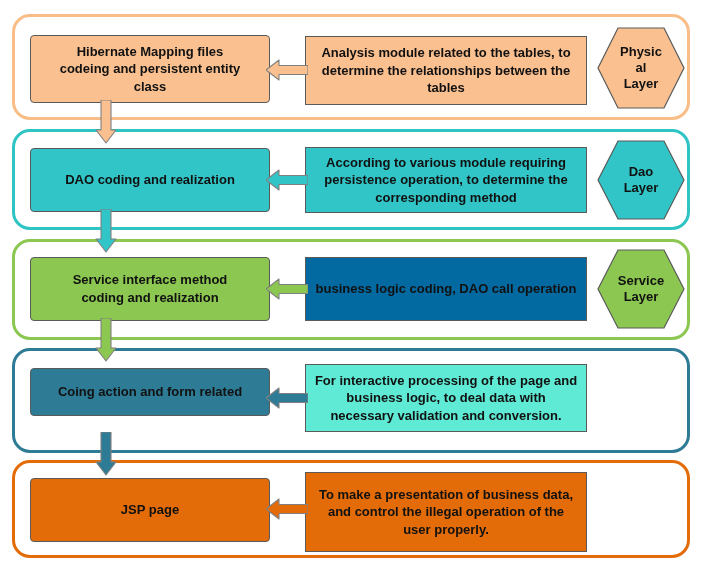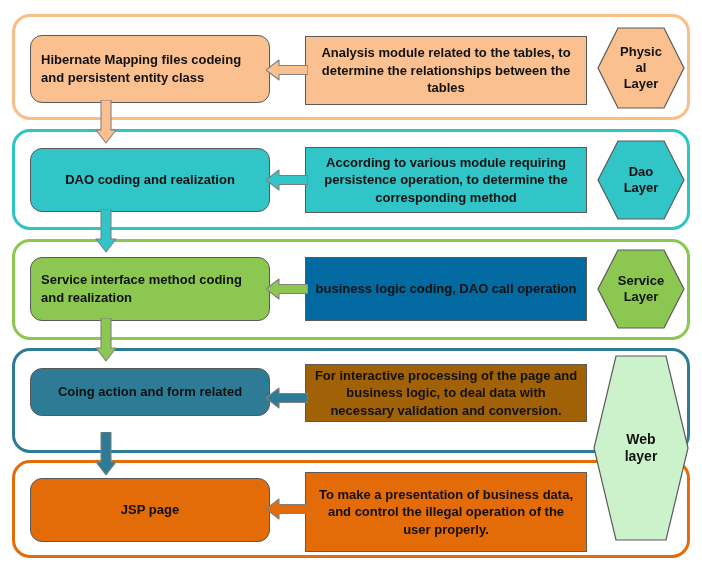--- a/index.html
+++ b/index.html
@@ -25,30 +25,30 @@
     border-width: 3px;
     border-radius: 18px;
     background: transparent;
   }
 
   
   .proc-box {
     position: absolute;
     box-sizing: border-box;
     border: 1.2px solid #5a5a5a;
-    border-radius: 12px;
+    border-radius: 4px;
     display: flex;
     align-items: center;
     justify-content: center;
-    text-align: left;
+    text-align: center;
     color: #111111;
     font-weight: bold;
     font-size: 13px;
     line-height: 1.35;
-    padding: 4px 10px;
+    padding: 4px 22px;
     z-index: 5;
   }
 
   
   .desc-box {
     position: absolute;
     box-sizing: border-box;
     border: 1.2px solid #5a5a5a;
     border-radius: 0;
     display: flex;
@@ -185,21 +185,21 @@
       <polygon points="8,0 18,0 18,30 23,30 13,43 3,30 8,30" fill="#8CC751" stroke="#808080" stroke-width="1.1" stroke-linejoin="round"></polygon>
     </svg>
   </div>
 
   <div class="layer-frame" style="left:12px; top:348px; width:678px; height:105px; border-color:#2E7B96;"></div>
 
   <div class="proc-box" style="left:30px; top:368px; width:240px; height:48px; background:#2E7B96;">
     <span>Coing action and form related</span>
   </div>
 
-  <div class="desc-box" style="left:305px; top:364px; width:282px; height:58px; background:#a16207;">
+  <div class="desc-box" style="left:305px; top:364px; width:282px; height:68px; background:#5eead4;">
     <span>For interactive processing of the page and business logic,  to deal data  with necessary validation and conversion.</span>
   </div>
 
   <div class="arrow" style="left:266px; top:385px; width:42px; height:26px;">
     <svg width="42" height="26" viewBox="0 0 42 26">
       <polygon points="0,13 13,3 13,8.5 42,8.5 42,17.5 13,17.5 13,23" fill="#2E7B96" stroke="#808080" stroke-width="1.1" stroke-linejoin="round"></polygon>
     </svg>
   </div>
 
   <div class="arrow" style="left:93px; top:432px; width:26px; height:44px;">
@@ -217,21 +217,14 @@
   <div class="desc-box" style="left:305px; top:472px; width:282px; height:80px; background:#E36C09;">
     <span>To make a presentation of business data, and control the illegal operation of the user properly.</span>
   </div>
 
   <div class="arrow" style="left:266px; top:496px; width:42px; height:26px;">
     <svg width="42" height="26" viewBox="0 0 42 26">
       <polygon points="0,13 13,3 13,8.5 42,8.5 42,17.5 13,17.5 13,23" fill="#E36C09" stroke="#808080" stroke-width="1.1" stroke-linejoin="round"></polygon>
     </svg>
   </div>
 
-  <div class="hex" style="left:592px; top:354px; width:98px; height:188px; z-index:9;">
-    <svg width="98" height="188" viewBox="0 0 98 188" aria-hidden="true">
-      <polygon points="24,2 74,2 96,94 74,186 24,186 2,94" fill="#CCF2CC" stroke="#5a5a5a" stroke-width="1.2"></polygon>
-    </svg>
-    <div class="hex-label" style="font-size:14px;">Web
-layer</div>
-  </div>
 
 </div>
 
 </body></html>

